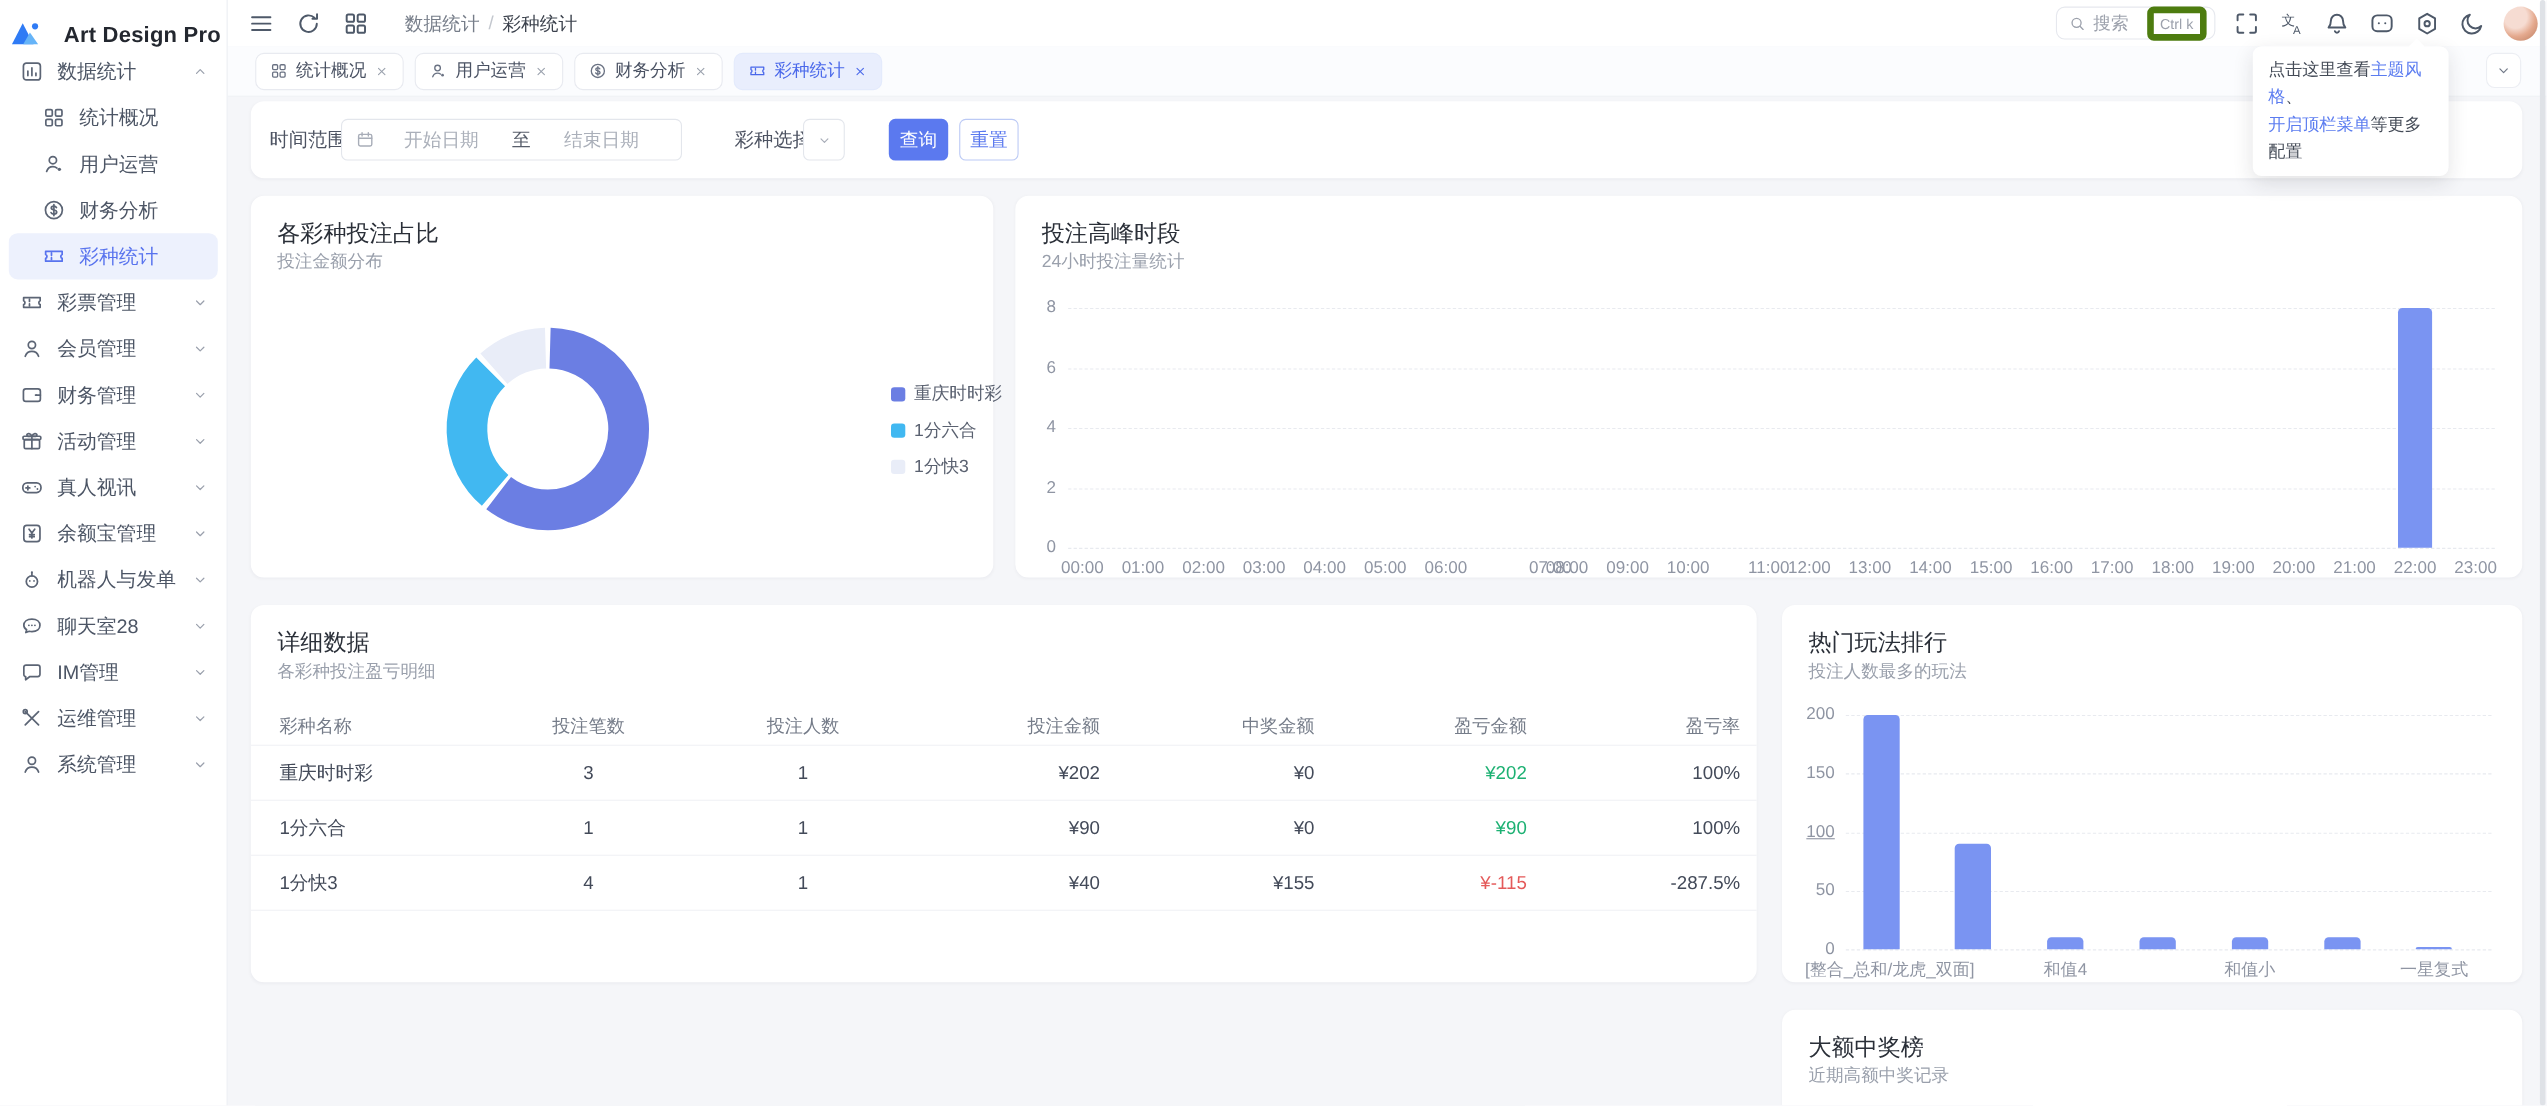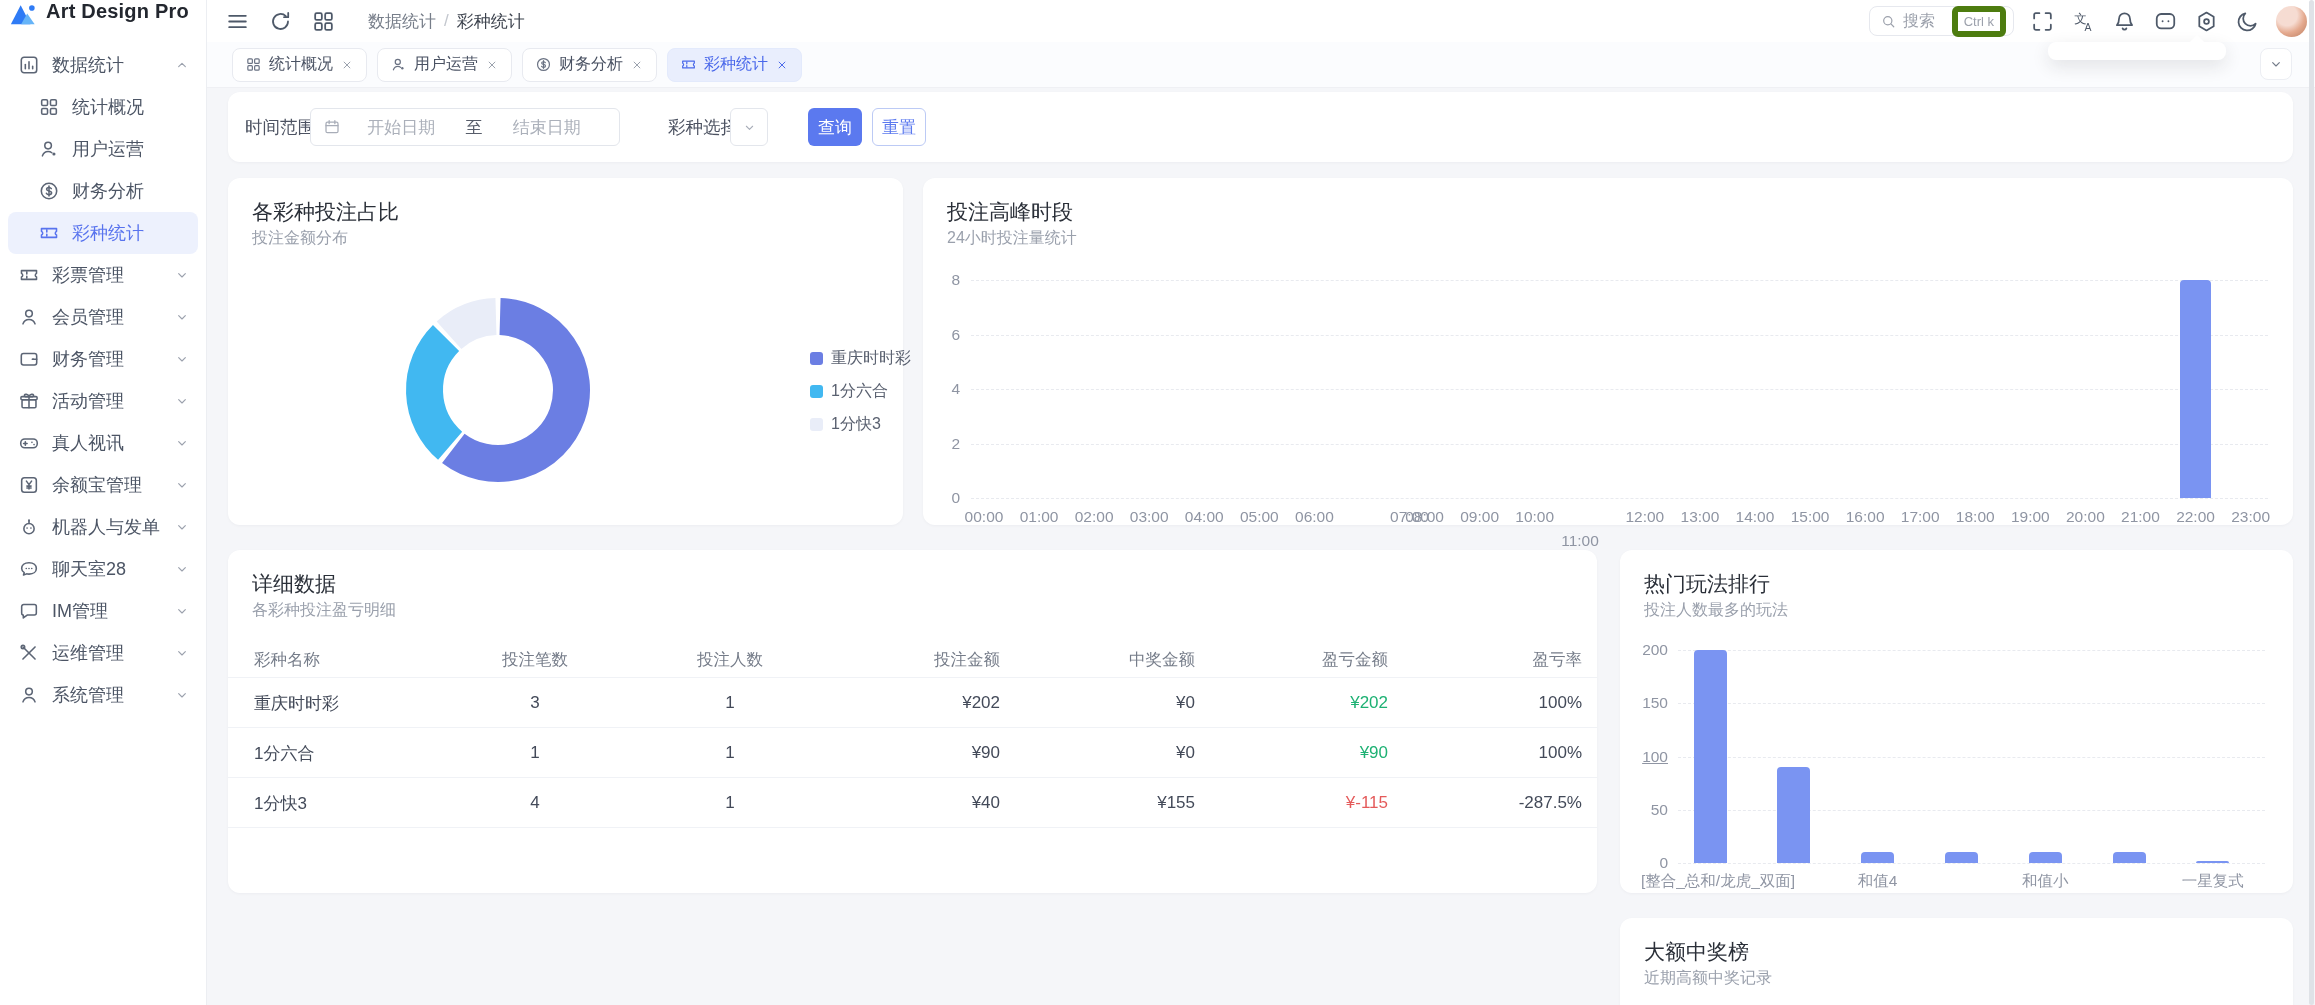--- a/index.html
+++ b/index.html
@@ -1,21 +1,21 @@
 <!DOCTYPE html>
 <html><head>
 <meta charset="utf-8">
 <style>
   * { margin:0; padding:0; box-sizing:border-box; }
   html,body { font-family:"Liberation Sans","DejaVu Sans",sans-serif; }
   #app { position:relative; width:2315px; height:1005px; background:#f5f6f9; overflow:hidden; }
 
   
   #sidebar { position:absolute; left:0; top:0; width:207px; height:100%; background:#fff; border-right:1px solid #eceef2; z-index:5; }
-  #logo { display:flex; align-items:flex-start; gap:8px; height:44px; padding-left:8px; }
+  #logo { display:flex; align-items:flex-end; gap:20px; height:44px; padding-left:8px; }
   #logo-name { font-size:20px; font-weight:700; color:#23272f; letter-spacing:.2px; }
   .menu-item, .menu-child { position:relative; display:flex; align-items:center; height:42px; color:#4c5565; font-size:18px; cursor:pointer; }
   .menu-item { padding-left:18px; }
   .menu-child { padding-left:38px; }
   .mi-icon { width:22px; height:22px; margin-right:12px; color:#5c6575; flex:0 0 auto; }
   .mi-icon svg, .mi-chevron svg, .icon svg { width:100%; height:100%; display:block; }
   .mi-label { flex:1 1 auto; white-space:nowrap; overflow:hidden; }
   .mi-chevron { width:16px; height:16px; color:#9ba1ad; margin-right:16px; }
   .menu-child.active { background:#edf1fd; margin:0 8px; padding-left:30px; border-radius:8px; color:#5873ee; }
   .menu-child.active .mi-icon { color:#5873ee; }
@@ -545,21 +545,21 @@
           <div class="xlabel" style="left: 116.07px; top: 330px;">01:00</div>
           <div class="xlabel" style="left: 171.14px; top: 330px;">02:00</div>
           <div class="xlabel" style="left: 226.21px; top: 330px;">03:00</div>
           <div class="xlabel" style="left: 281.28px; top: 330px;">04:00</div>
           <div class="xlabel" style="left: 336.35px; top: 330px;">05:00</div>
           <div class="xlabel" style="left: 391.42px; top: 330px;">06:00</div>
           <div class="xlabel" style="left: 446.49px; top: 330px; margin-left: 40px;">07:00</div>
           <div class="xlabel" style="left: 501.56px; top: 330px;">08:00</div>
           <div class="xlabel" style="left: 556.63px; top: 330px;">09:00</div>
           <div class="xlabel" style="left: 611.7px; top: 330px;">10:00</div>
-          <div class="xlabel" style="left: 657px; top: 330px; margin-top: 24px;">11:00</div>
+          <div class="xlabel" style="left: 685px; top: 330px;">11:00</div>
           <div class="xlabel" style="left: 721.84px; top: 330px;">12:00</div>
           <div class="xlabel" style="left: 776.91px; top: 330px;">13:00</div>
           <div class="xlabel" style="left: 831.98px; top: 330px;">14:00</div>
           <div class="xlabel" style="left: 887.05px; top: 330px;">15:00</div>
           <div class="xlabel" style="left: 942.12px; top: 330px;">16:00</div>
           <div class="xlabel" style="left: 997.19px; top: 330px;">17:00</div>
           <div class="xlabel" style="left: 1052.26px; top: 330px;">18:00</div>
           <div class="xlabel" style="left: 1107.33px; top: 330px;">19:00</div>
           <div class="xlabel" style="left: 1162.4px; top: 330px;">20:00</div>
           <div class="xlabel" style="left: 1217.47px; top: 330px;">21:00</div>
@@ -641,16 +641,20 @@
 
     <div class="card" id="winners-card">
       <div class="card-title">大额中奖榜</div>
       <div class="card-sub">近期高额中奖记录</div>
     </div>
 
   </main>
 
   <div id="settings-tooltip">
     <div class="arrow"></div>
+    <div id="tooltip-content">
+        <div><span>点击这里查看</span><span class="link">主题风格</span><span>、</span></div>
+        <div><span class="link">开启顶栏菜单</span><span>等更多配置</span></div>
+      </div>
   </div>
 
   <div id="scrollbar"></div>
 </div>
 
 </body></html>

